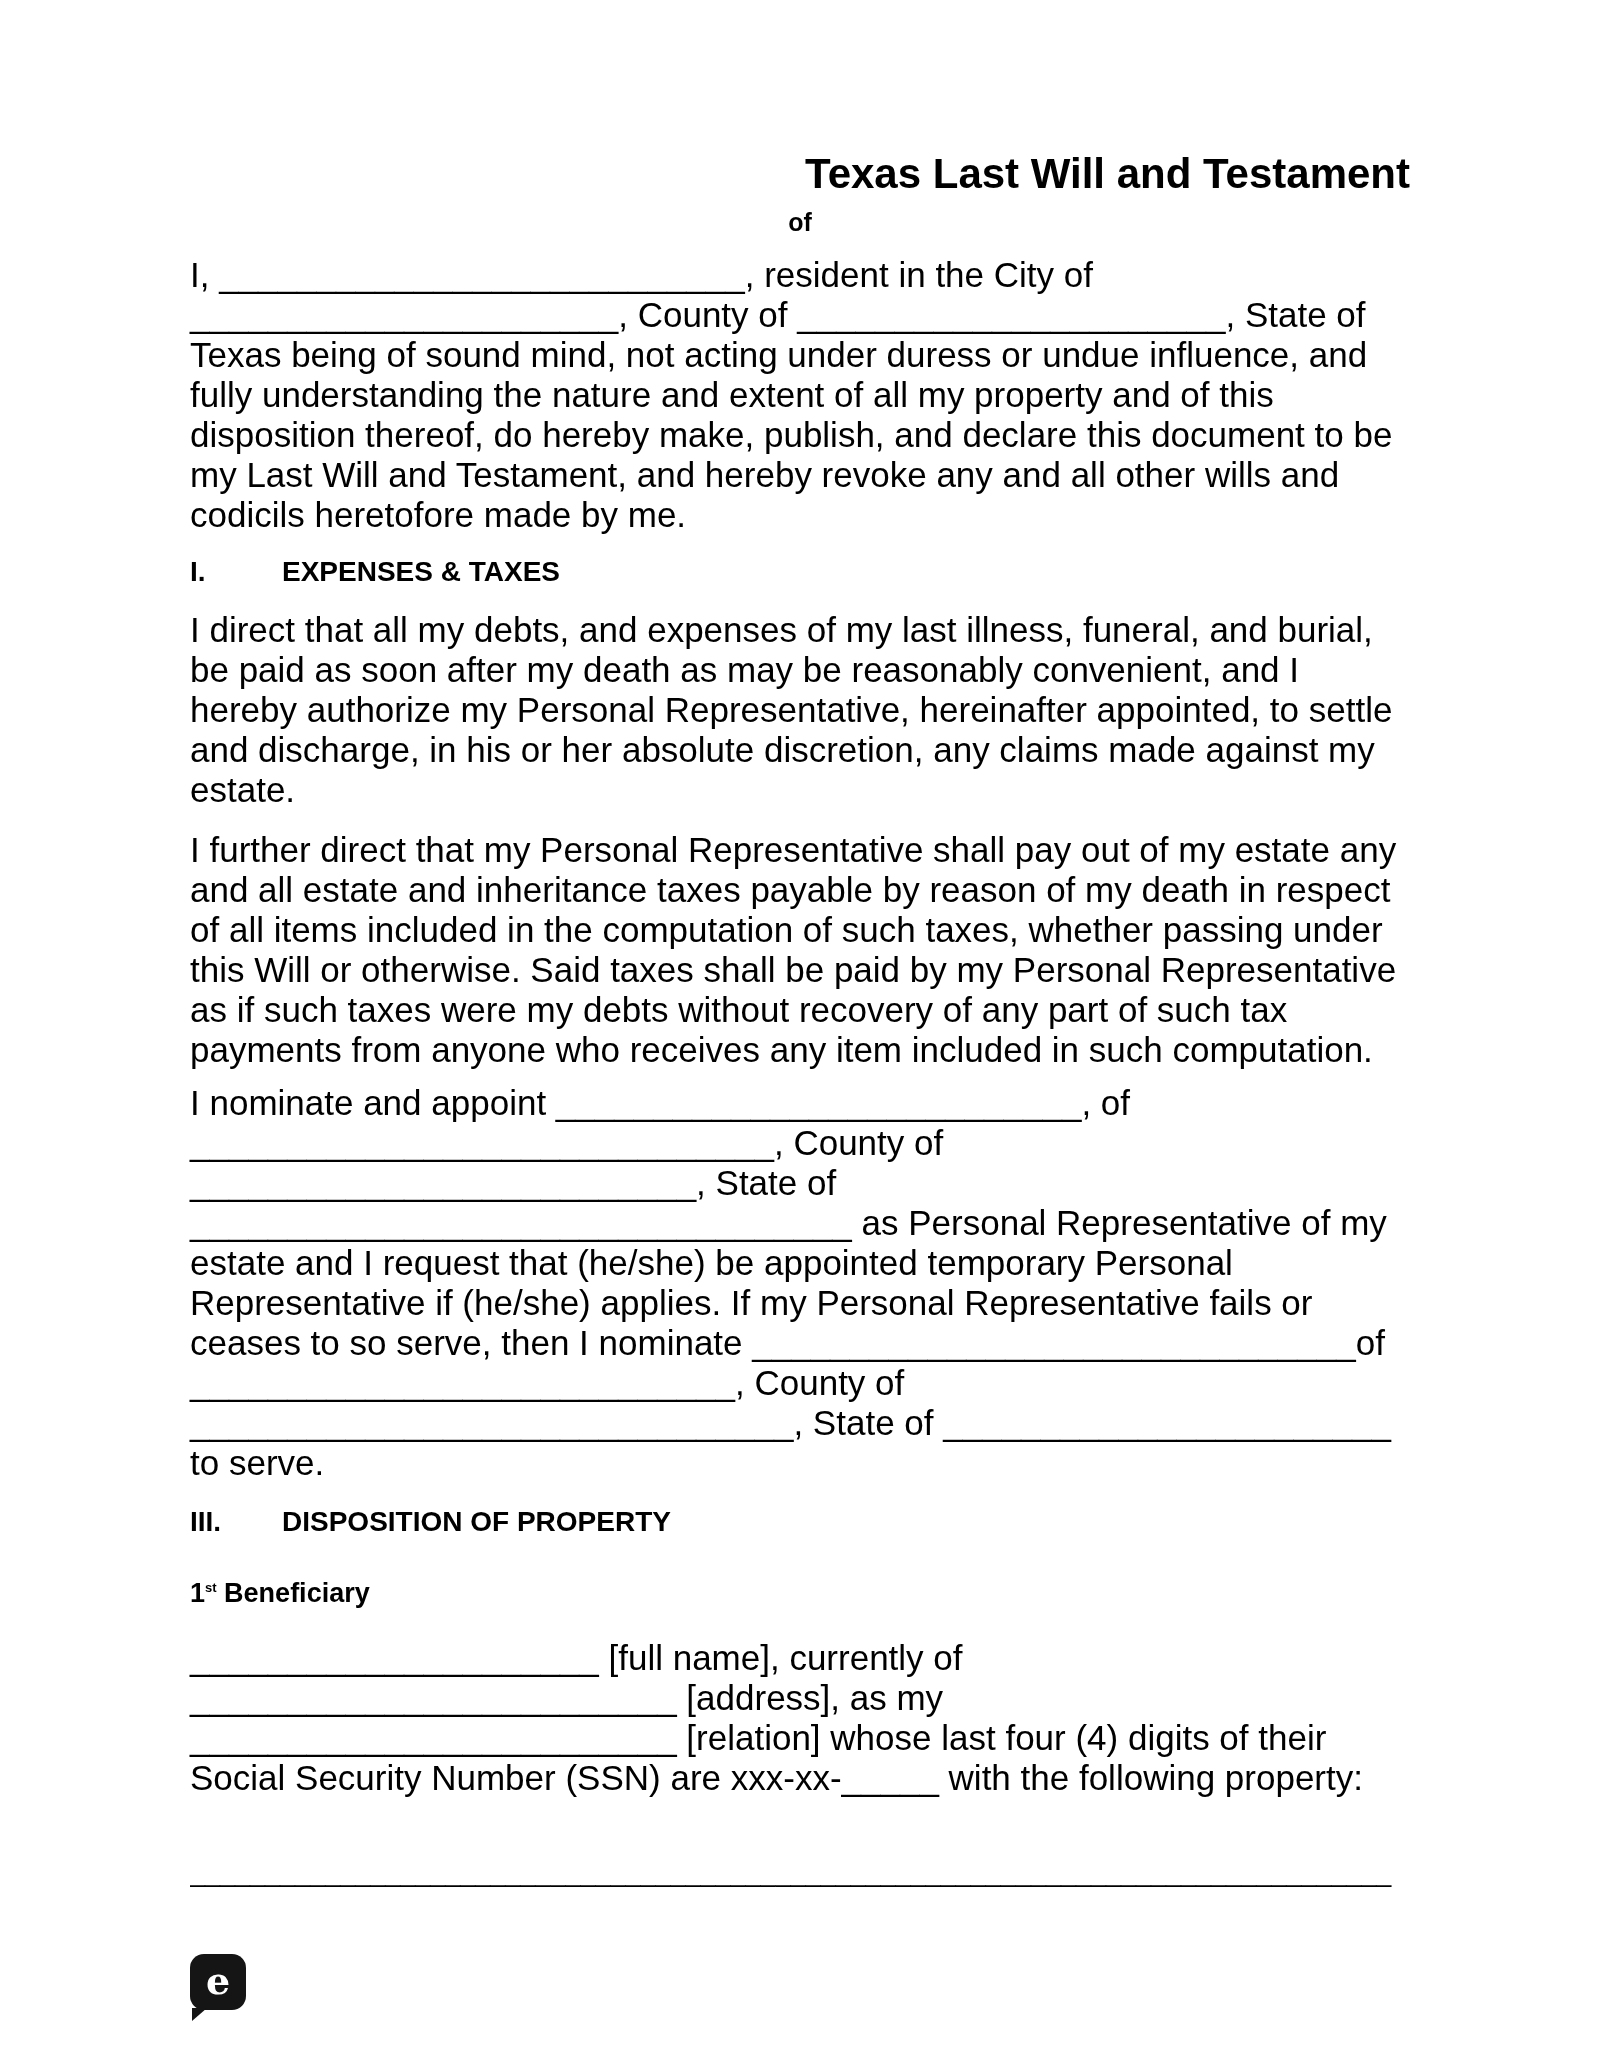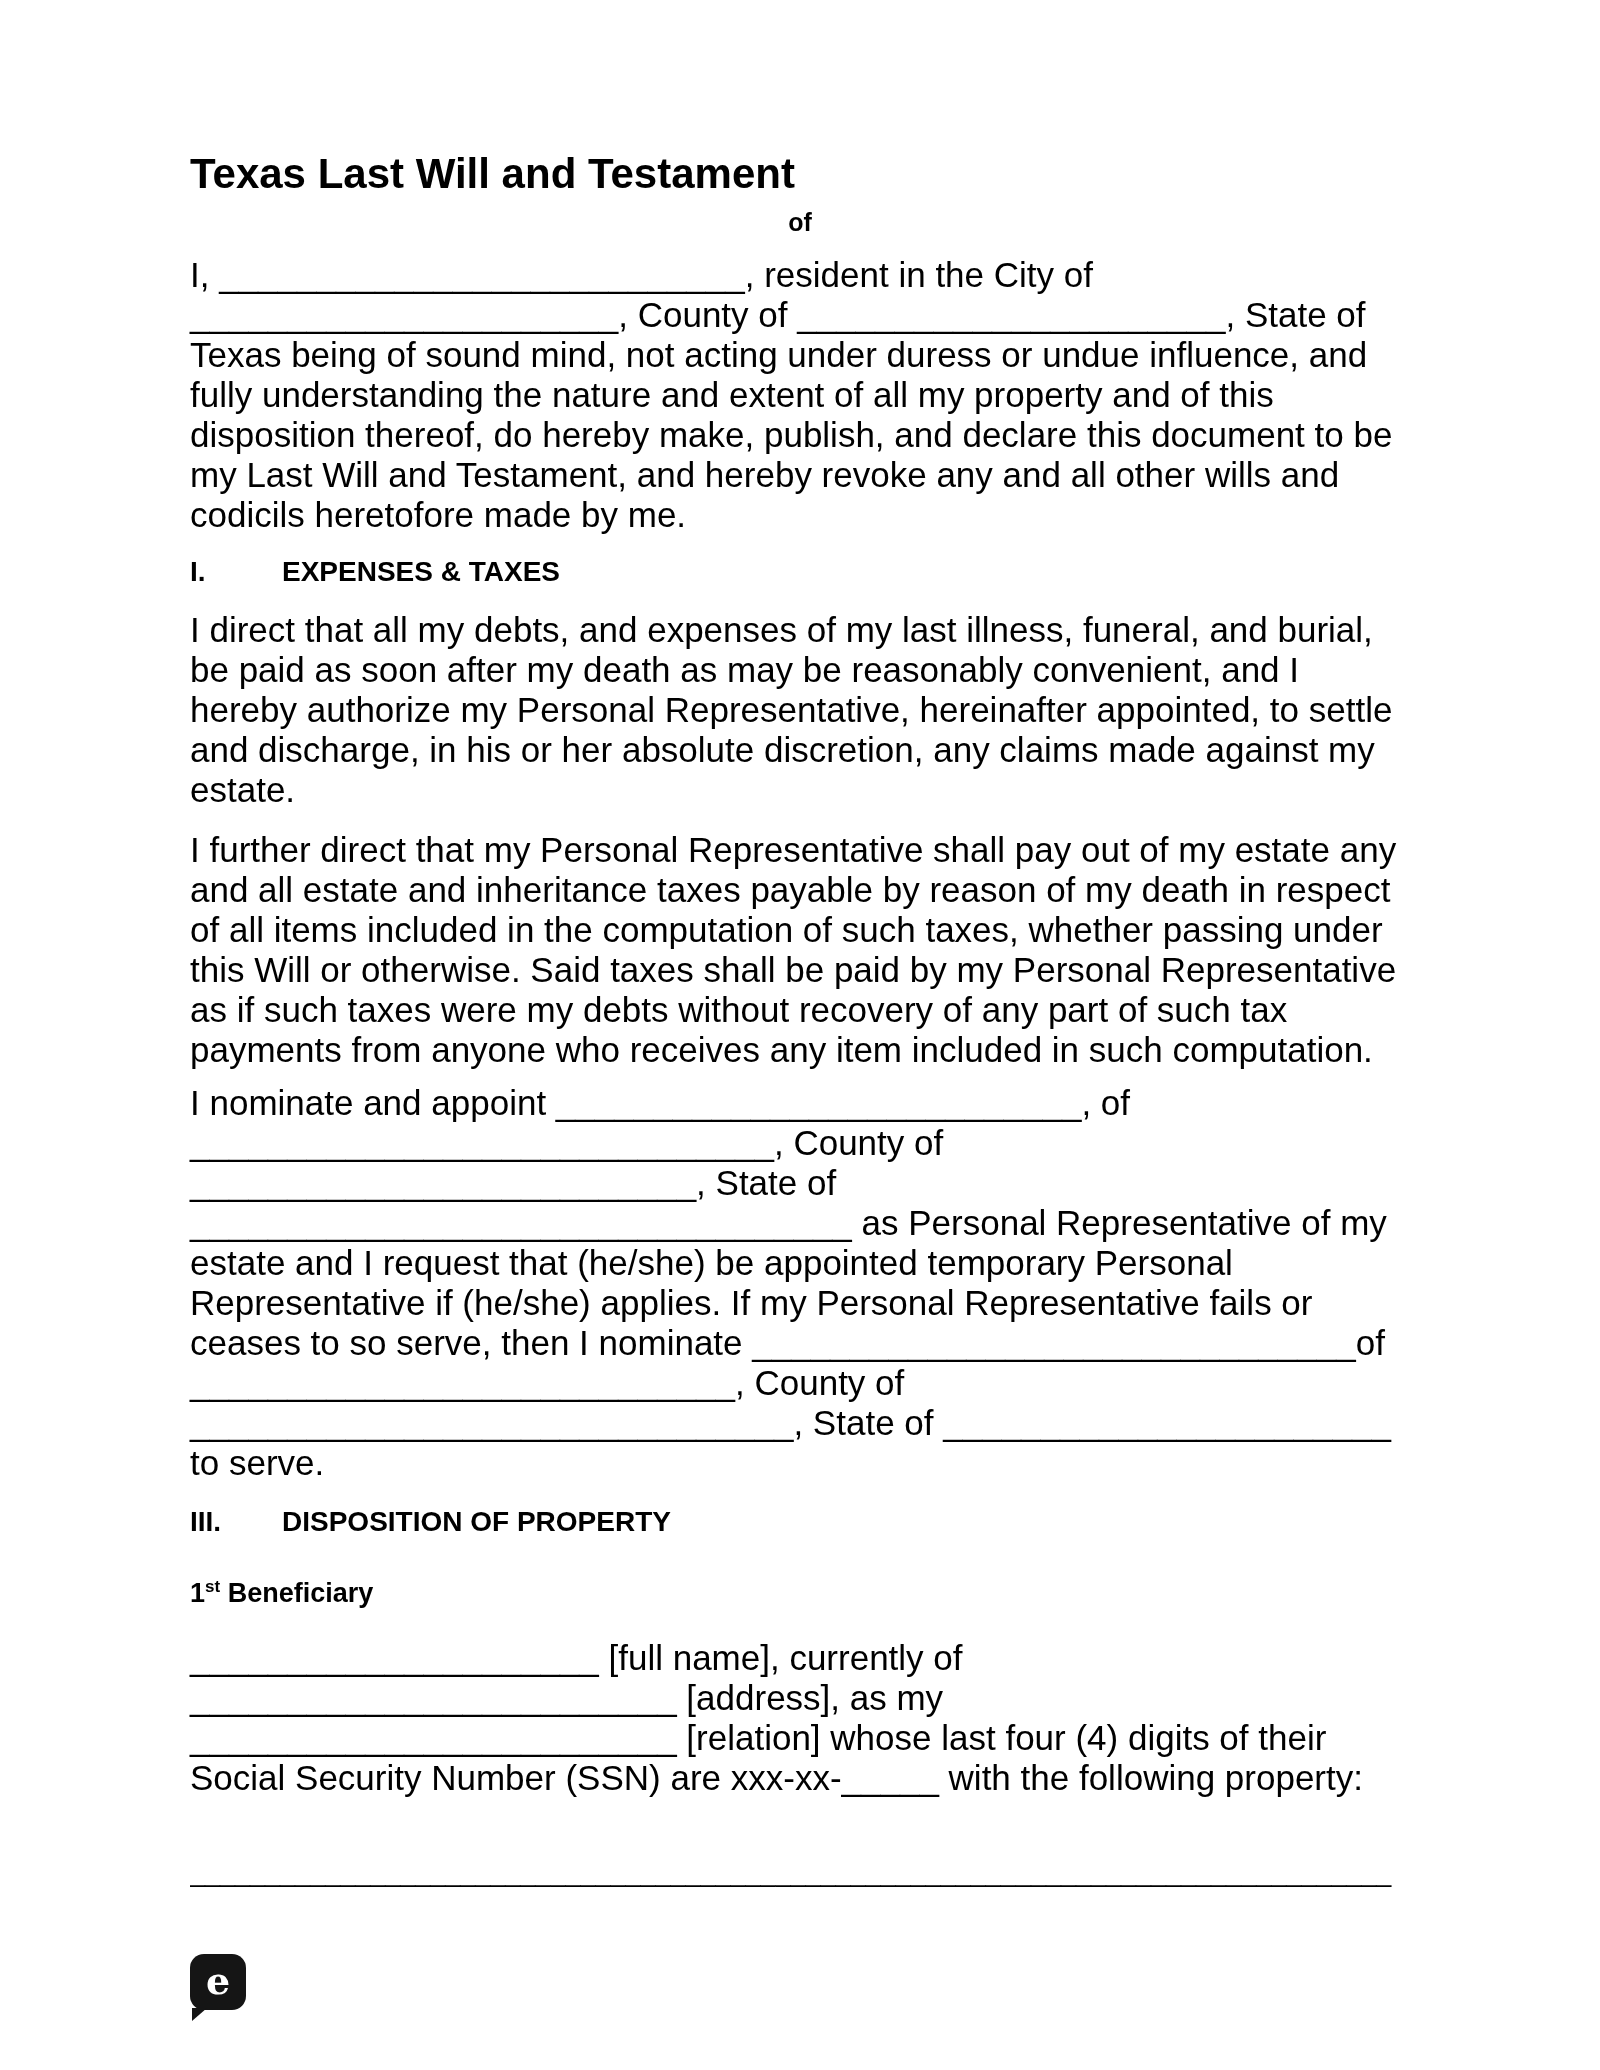--- a/index.html
+++ b/index.html
@@ -11,21 +11,21 @@
     color: #000000;
     font-family: "Liberation Sans", "DejaVu Sans", sans-serif;
     position: relative;
     overflow: hidden;
   }
   .page {
     padding: 150px 190px 0 190px;
   }
   .doc-title {
     margin: 0;
-    text-align: left;
+    text-align: right;
     font-size: 42px;
     line-height: 1.15;
     font-weight: bold;
   }
   .doc-subtitle {
     margin: 10px 0 0 0;
     text-align: center;
     font-size: 25px;
     font-weight: bold;
   }
@@ -56,21 +56,21 @@
   .p-ii { margin-top: 13px !important; }
   .p-i2 { margin-top: 20px !important; }
   .h-iii { margin-top: 19px !important; }
   .bene-h {
     margin: 31px 0 0 0;
     font-size: 27px;
     line-height: 40px;
     font-weight: bold;
   }
   .bene-h sup {
-    font-size: 17px;
+    font-size: 13px;
     vertical-align: super;
     line-height: 0;
   }
   .bene-p { margin-top: 25px !important; }
   .rule {
     margin: 54px 0 0 0;
     font-size: 27px;
     line-height: 40px;
     white-space: nowrap;
     overflow: hidden;

